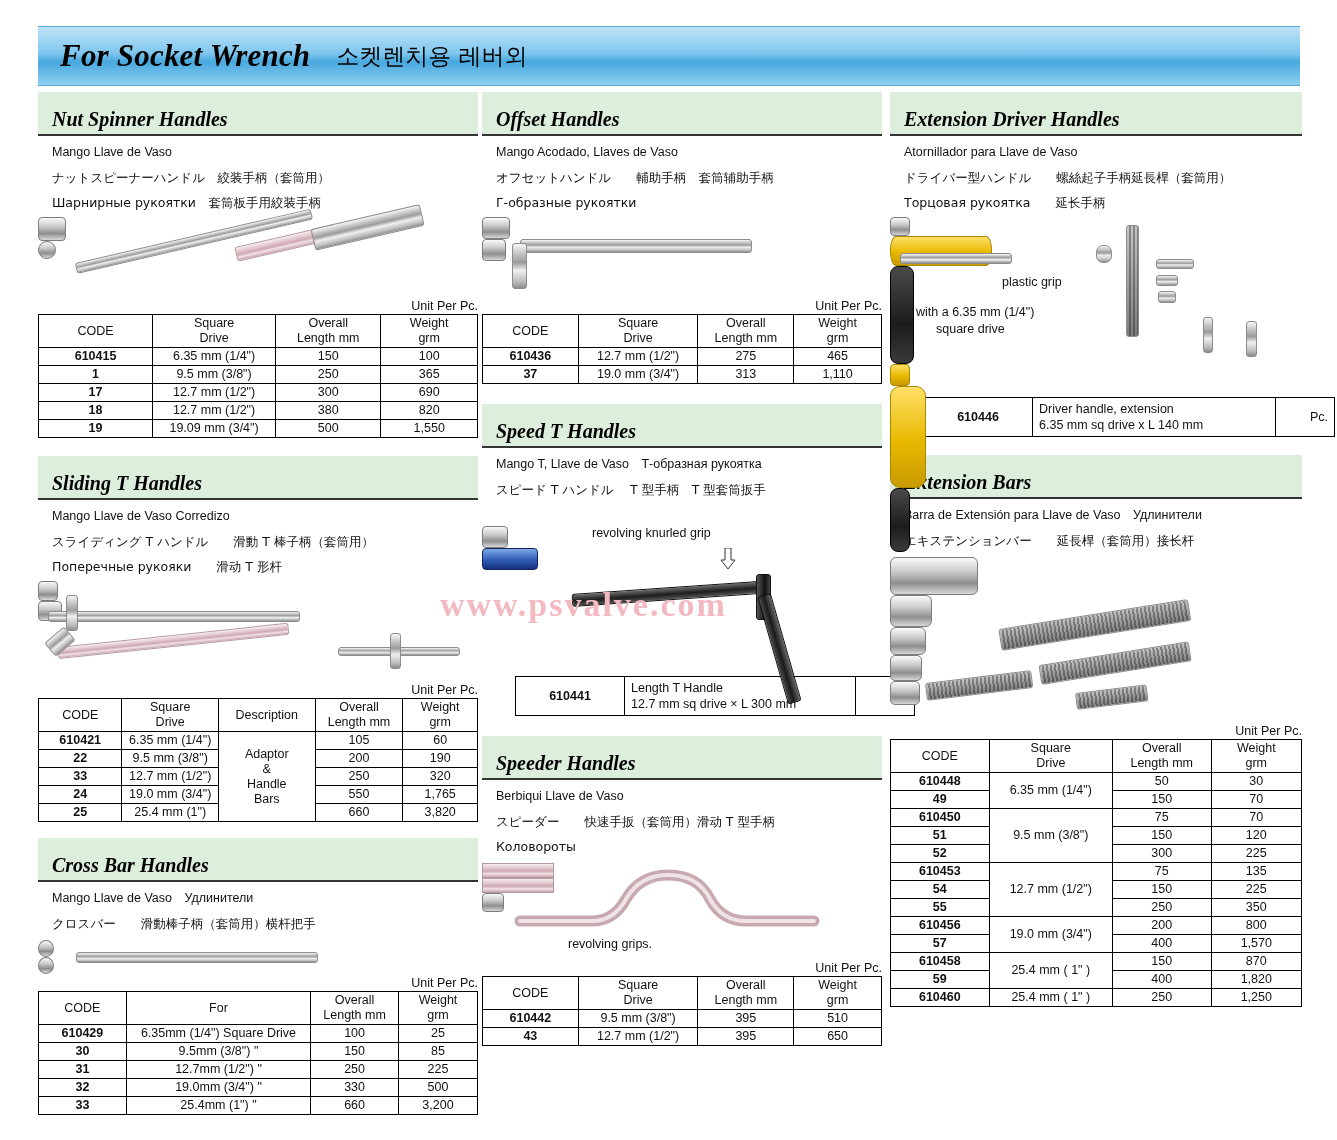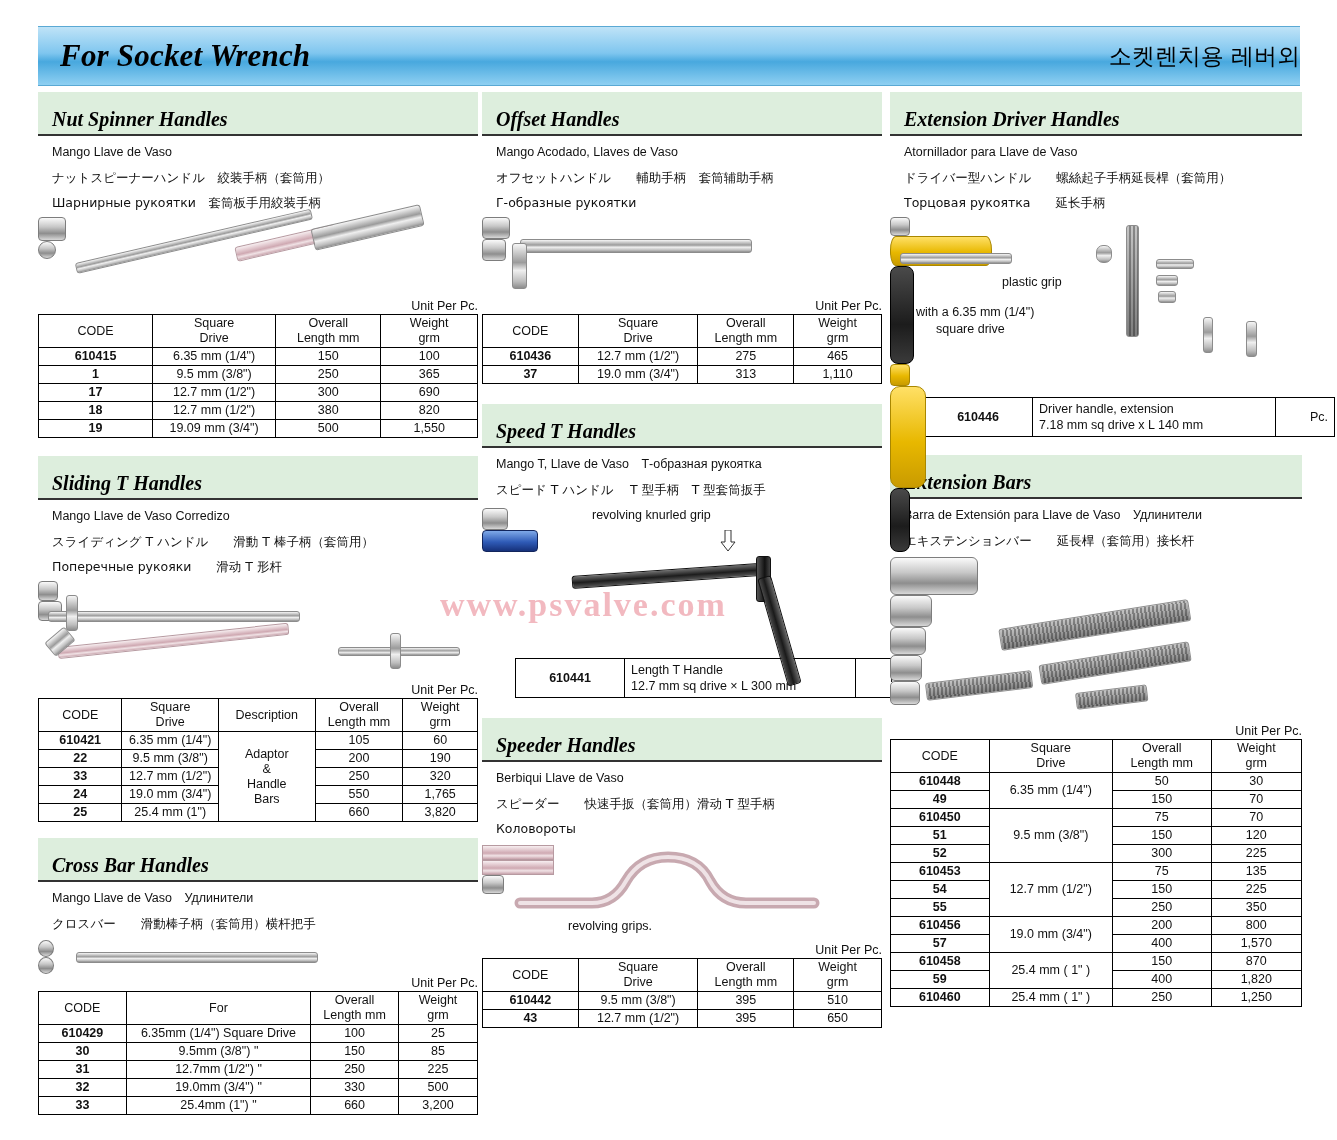--- a/index.html
+++ b/index.html
@@ -14,21 +14,21 @@
   .page{position:relative;width:1337px;height:1140px;}
 
   
   .banner{
     position:absolute;left:38px;top:26px;width:1262px;height:58px;
     background:linear-gradient(to bottom,#bfe3f7 0%,#7fc6ef 45%,#48a8de 60%,#8fd0f2 100%);
     border-top:1px solid #5aa9d4;border-bottom:1px solid #5aa9d4;
   }
   .banner-inner{
     position:absolute;left:0;top:0;right:0;bottom:0;
-    display:flex;align-items:center;padding-left:22px;justify-content:space-between;
+    display:flex;align-items:center;padding-left:22px;
   }
   .banner-title{
     font-style:italic;font-weight:bold;font-size:31px;letter-spacing:.2px;color:#000;
     font-family:"Liberation Serif", serif;
   }
   .banner-kr{
     font-size:23px;margin-left:26px;color:#000;font-family:"DejaVu Sans", sans-serif;
   }
 
   
@@ -375,21 +375,21 @@
 
     <div style="margin-top:20px;">
       <div class="sec-head">
         <h2>Speed T Handles</h2>
       </div>
       <div class="sub">
         <div class="sub-row">Mango T, Llave de Vaso　Т-образная рукоятка</div>
         <div class="sub-row cjk">スピード T ハンドル　 T 型手柄　T 型套筒扳手</div>
       </div>
 
-      <div class="art" style="height:150px;margin-top:10px;">
+      <div class="art" style="height:150px;margin-top:28px;">
         <div class="cap" style="position:absolute;left:110px;top:0px;">revolving knurled grip</div>
 
         <div style="position:absolute;left:238px;top:22px;width:16px;height:22px;">
           <svg width="16" height="22" viewBox="0 0 16 22">
               <path d="M5 0 h6 v12 h4 l-7 9 -7 -9 h4 z" fill="#fff" stroke="#333" stroke-width="1"></path>
             </svg>
         </div>
 
         <div class="bar rot" style="left:90px;top:68px;width:185px;height:11px;transform:rotate(-4deg);background:linear-gradient(to bottom,#6d6d6d,#1d1d1d 55%,#555);border-color:#111;"></div>
         <div class="socket" style="left:80px;top:60px;width:24px;height:20px;"></div>
@@ -500,21 +500,21 @@
         <div class="cap" style="position:absolute;left:26px;top:88px;">with a 6.35 mm (1/4")</div>
         <div class="cap" style="position:absolute;left:46px;top:105px;">square  drive</div>
       </div>
 
       <table class="descbox">
         <tbody>
             <tr>
           <td class="dcode">610446</td>
           <td class="dtext">
             <span>Driver handle, extension</span><br>
-            <span>7.18 mm sq drive x L 140 mm</span>
+            <span>6.35 mm sq drive x L 140 mm</span>
           </td>
           <td class="dpc">Pc.</td>
         </tr>
       </tbody>
         </table>
     </div>
 
     <div style="margin-top:18px;">
       <div class="sec-head">
         <h2>Extension Bars</h2>

